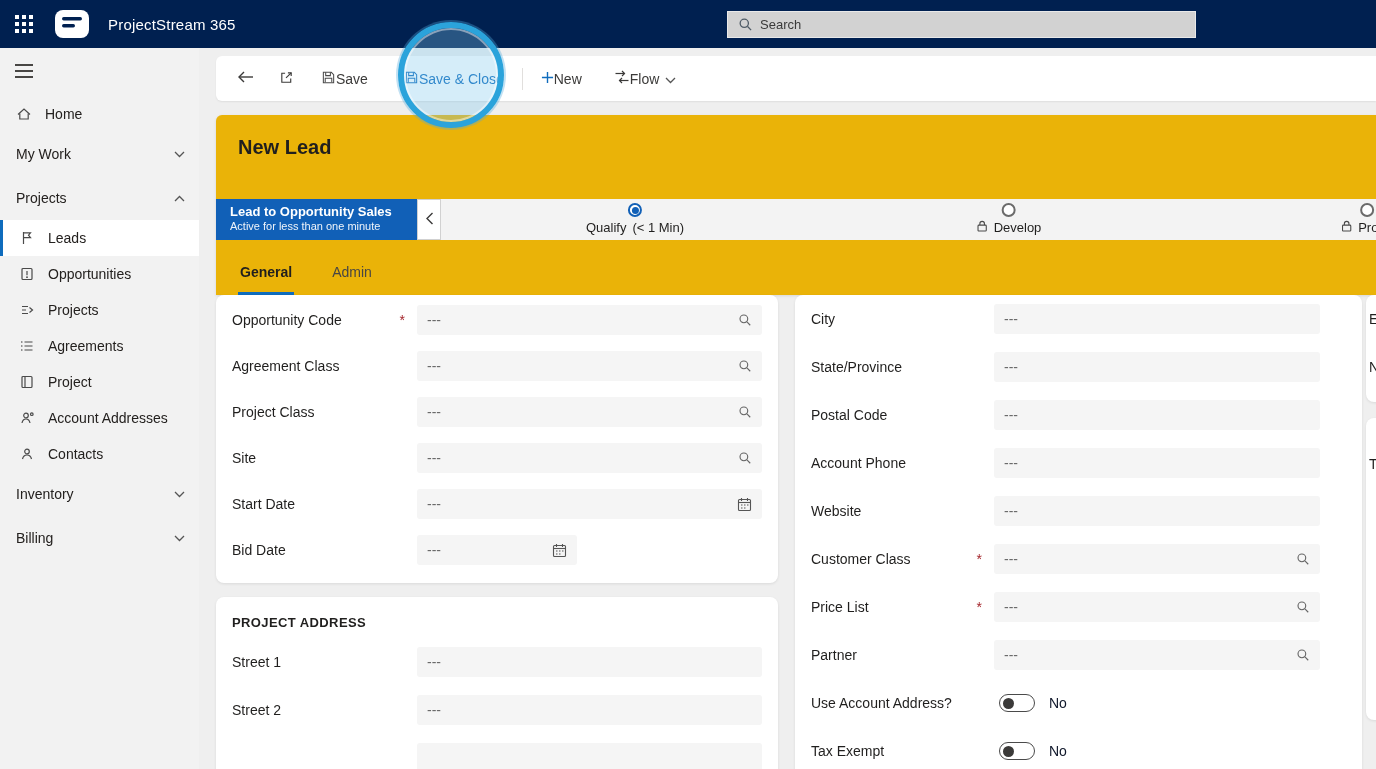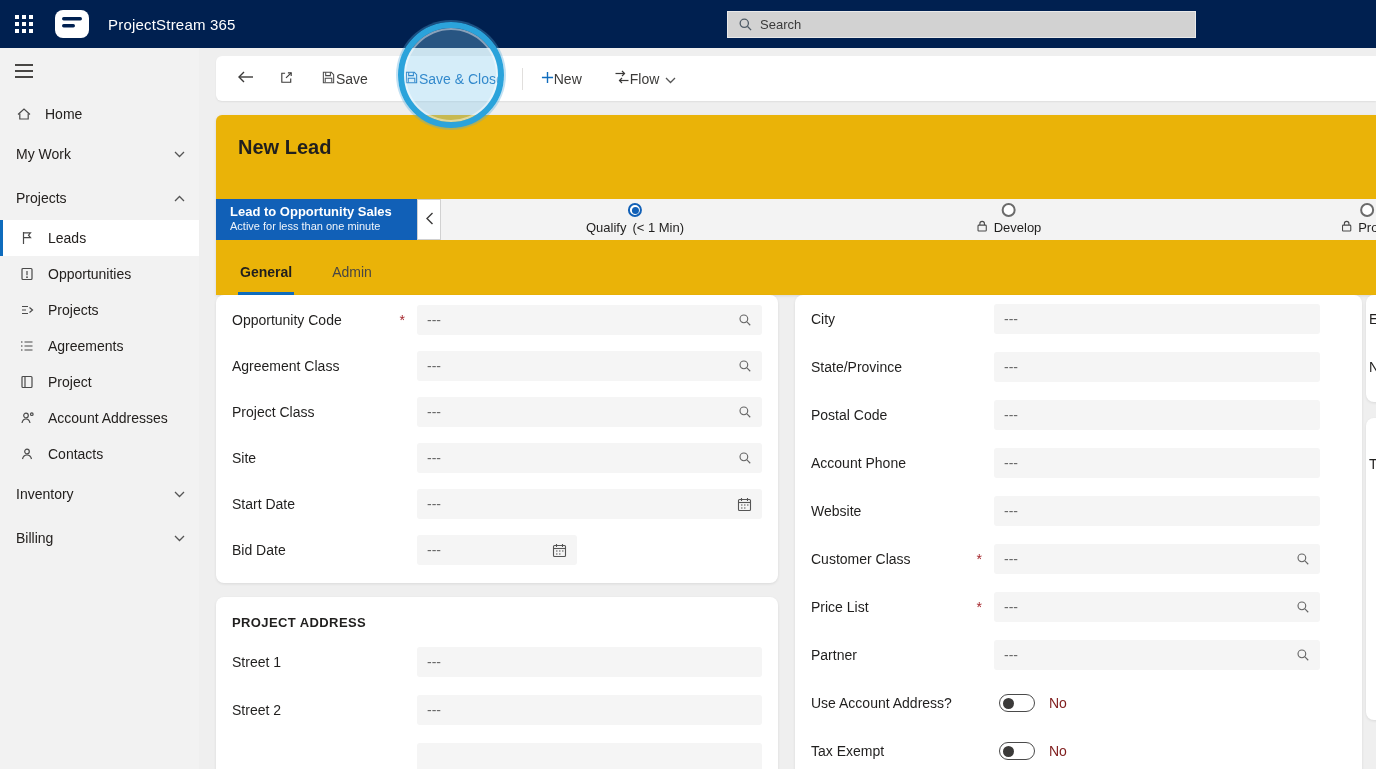--- a/index.html
+++ b/index.html
@@ -71,21 +71,21 @@
   .req{margin-left:auto;color:var(--required,#a4262c);font-size:14px;}
   .finput{flex:1;height:30px;background:#f5f5f5;border-radius:3px;display:flex;align-items:center;padding:0 10px;font-size:14px;color:#6b6b6b;cursor:text;}
   .finput .val{flex:1;}
   .finput.short{flex:0 0 160px;}
   #card-right .finput{flex:0 0 326px;}
   .ficon{display:grid;place-items:center;cursor:pointer;}
   .cut-letter{height:48px;display:flex;align-items:center;font-size:14px;color:#201f1e;}
   
   .toggle{width:36px;height:18px;border:1px solid #4a4a4a;border-radius:10px;background:#fff;position:relative;margin-left:5px;cursor:pointer;flex:none;}
   .knob{position:absolute;left:3px;top:2.5px;width:11px;height:11px;border-radius:50%;background:#3b3a39;}
-  .toggle-text{margin-left:14px;font-size:14px;color:#7f1d1d;}
+  .toggle-text{margin-left:14px;font-size:14px;color:#0f172a;}
   
   .highlight{position:absolute;left:398px;top:22px;width:106px;height:106px;border-radius:50%;border:6px solid var(--highlight,#2ba3db);background:rgba(125,198,236,.32);box-shadow:0 0 0 2px rgba(80,170,220,.35), inset 0 0 0 2px rgba(255,255,255,.45);z-index:60;pointer-events:none;}
 </style>
 </head>
 <body>
 
 <div class="topbar">
   <div class="waffle">
     <div class="waffle-grid">
         <i></i>

